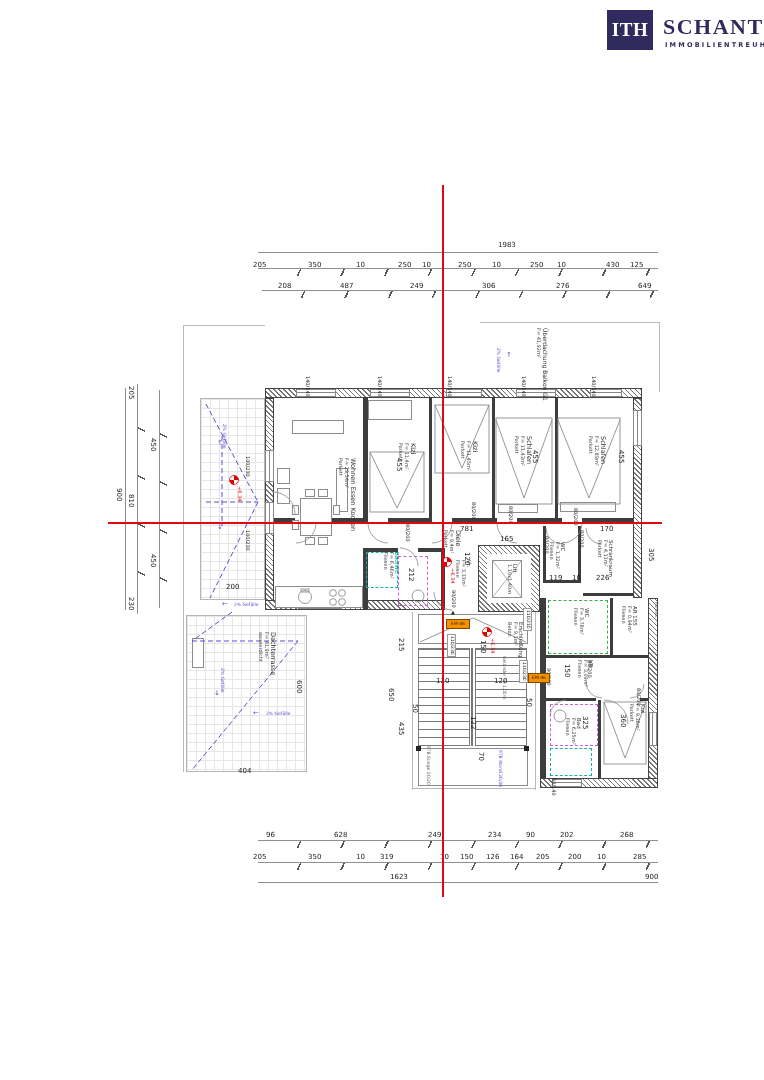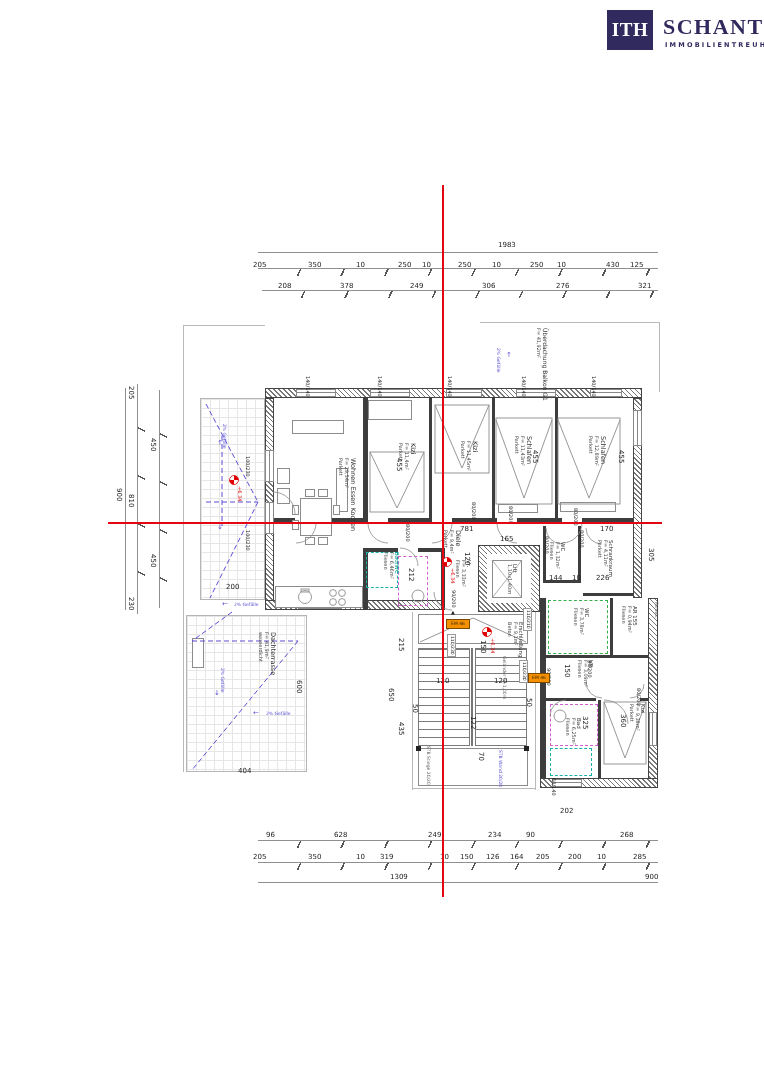--- a/index.html
+++ b/index.html
@@ -323,21 +323,21 @@
       <span class="sub">F= 41,92m²</span>
     </div>
 
   <span class="d v" style="left:402px;top:458px">455</span>
   <span class="d v" style="left:538px;top:450px">455</span>
   <span class="d v" style="left:624px;top:450px">455</span>
   <span class="d" style="left:460px;top:526px">781</span>
   <span class="d" style="left:600px;top:526px">170</span>
   <span class="d v" style="left:654px;top:548px">305</span>
   <span class="d v" style="left:470px;top:552px">120</span>
-  <span class="d" style="left:549px;top:575px">144</span>
+  <span class="d" style="left:549px;top:575px">119</span>
   <span class="d" style="left:572px;top:575px">10</span>
   <span class="d" style="left:596px;top:575px">226</span>
   <span class="d" style="left:500px;top:536px">165</span>
   <span class="d v" style="left:414px;top:568px">212</span>
   <span class="d v" style="left:404px;top:638px">215</span>
   <span class="d v" style="left:394px;top:688px">650</span>
   <span class="d v" style="left:404px;top:722px">435</span>
   <span class="d" style="left:436px;top:678px">120</span>
   <span class="d" style="left:494px;top:678px">120</span>
   <span class="d v" style="left:418px;top:704px">50</span>
@@ -408,49 +408,49 @@
   <span class="d" style="left:398px;top:262px">250</span>
   <span class="d" style="left:422px;top:262px">10</span>
   <span class="d" style="left:458px;top:262px">250</span>
   <span class="d" style="left:492px;top:262px">10</span>
   <span class="d" style="left:530px;top:262px">250</span>
   <span class="d" style="left:557px;top:262px">10</span>
   <span class="d" style="left:606px;top:262px">430</span>
   <span class="d" style="left:630px;top:262px">125</span>
   <div class="cl tk" style="left:262px;top:290px;width:396px"></div>
   <span class="d" style="left:278px;top:283px">208</span>
-  <span class="d" style="left:340px;top:283px">378</span>
+  <span class="d" style="left:340px;top:283px">487</span>
   <span class="d" style="left:410px;top:283px">249</span>
   <span class="d" style="left:482px;top:283px">306</span>
   <span class="d" style="left:556px;top:283px">276</span>
-  <span class="d" style="left:638px;top:283px">321</span>
+  <span class="d" style="left:638px;top:283px">649</span>
 
   <div class="cl tk" style="left:258px;top:840px;width:400px"></div>
   <span class="d" style="left:266px;top:832px">96</span>
   <span class="d" style="left:334px;top:832px">628</span>
   <span class="d" style="left:428px;top:832px">249</span>
   <span class="d" style="left:488px;top:832px">234</span>
   <span class="d" style="left:526px;top:832px">90</span>
-  <span class="d" style="left:560px;top:808px">202</span>
+  <span class="d" style="left:560px;top:832px">202</span>
   <span class="d" style="left:620px;top:832px">268</span>
   <div class="cl tk" style="left:258px;top:862px;width:400px"></div>
   <span class="d" style="left:253px;top:854px">205</span>
   <span class="d" style="left:308px;top:854px">350</span>
   <span class="d" style="left:356px;top:854px">10</span>
   <span class="d" style="left:380px;top:854px">319</span>
   <span class="d" style="left:440px;top:854px">10</span>
   <span class="d" style="left:460px;top:854px">150</span>
   <span class="d" style="left:486px;top:854px">126</span>
   <span class="d" style="left:510px;top:854px">164</span>
   <span class="d" style="left:536px;top:854px">205</span>
   <span class="d" style="left:568px;top:854px">200</span>
   <span class="d" style="left:597px;top:854px">10</span>
   <span class="d" style="left:633px;top:854px">285</span>
   <div class="cl" style="left:258px;top:882px;width:400px"></div>
-  <span class="d" style="left:390px;top:874px">1309</span>
+  <span class="d" style="left:390px;top:874px">1623</span>
   <span class="d" style="left:645px;top:874px">900</span>
 
   <div class="clv" style="left:125px;top:388px;height:222px"></div>
   <div class="clv tkv" style="left:137px;top:384px;height:230px"></div>
   <div class="clv tkv" style="left:159px;top:390px;height:218px"></div>
   <span class="d v" style="left:134px;top:386px">205</span>
   <span class="d v" style="left:156px;top:438px">450</span>
   <span class="d v" style="left:134px;top:494px">810</span>
   <span class="d v" style="left:122px;top:488px">900</span>
   <span class="d v" style="left:156px;top:554px">450</span>

